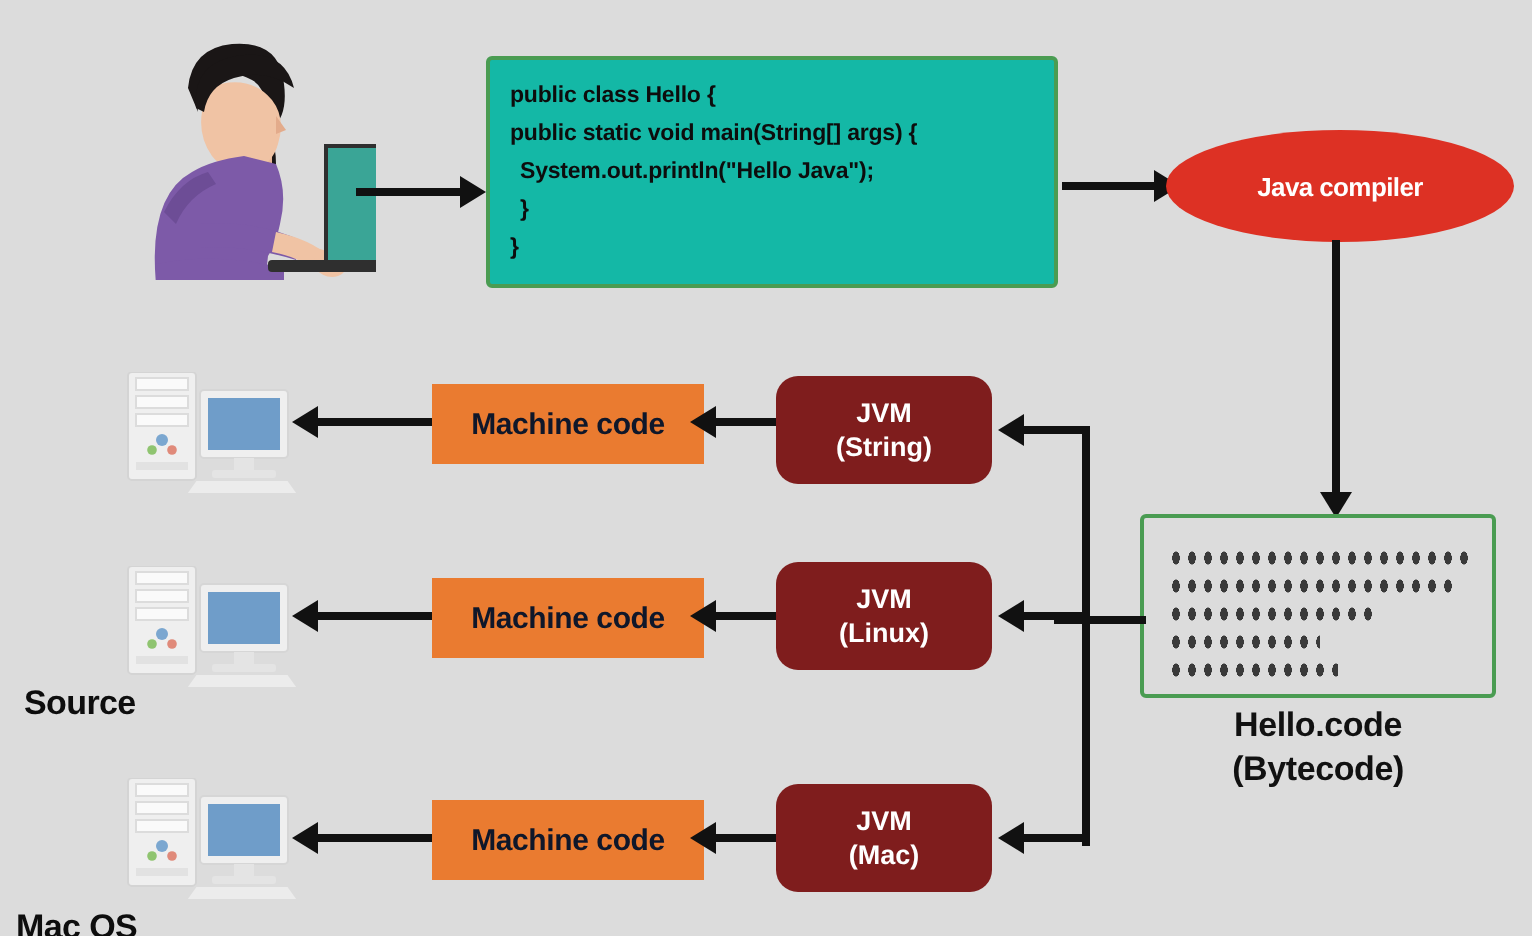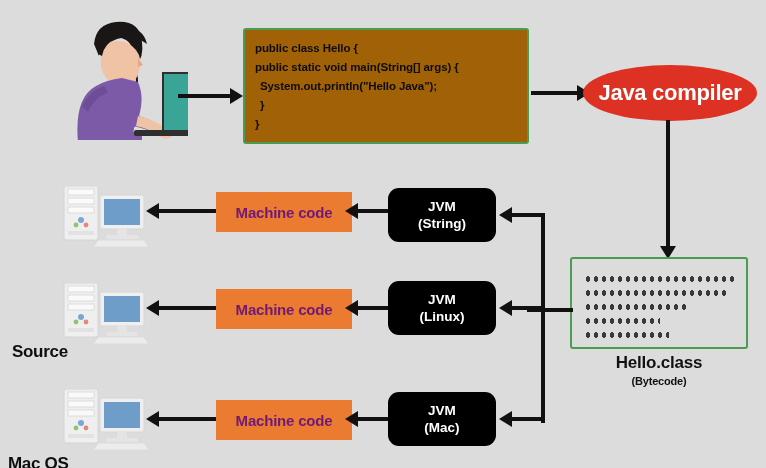--- a/index.html
+++ b/index.html
@@ -15,66 +15,66 @@
 
   
   .caption{
     font-weight:bold;color:#111;text-align:center;
     line-height:1.12;letter-spacing:-0.2px;
   }
 
   
   .code-box{
     left:243px;top:28px;width:286px;height:116px;
-    background:#a16207;border:2.5px solid #4a9c52;border-radius:3px;
+    background:#14b8a6;border:2.5px solid #4a9c52;border-radius:3px;
     box-sizing:border-box;padding:9px 10px 0 10px;
   }
   .code-line{
     font-family:"Liberation Sans", sans-serif;
     font-weight:bold;font-size:11.5px;color:#0d0d0d;
     line-height:19px;white-space:pre;letter-spacing:-0.1px;
   }
   .code-indent{padding-left:5px;}
 
   
   .ellipse{
     left:583px;top:65px;width:174px;height:56px;
     background:#dd3124;border-radius:50%;
     display:flex;align-items:center;justify-content:center;
   }
   .ellipse span{
-    color:#fff;font-weight:bold;font-size:22px;letter-spacing:-0.3px;
+    color:#fff;font-weight:bold;font-size:13px;letter-spacing:-0.3px;
   }
 
   
   .bytecode-box{
     left:570px;top:257px;width:178px;height:92px;
     background:#dcdcdc;border:2.5px solid #4a9c52;border-radius:3px;
     box-sizing:border-box;padding:13px 0 0 12px;
   }
   .dotrow{
     height:14px;
     background-image:radial-gradient(#3a3a3a 32%, transparent 34%);
     background-size:8px 14px;background-repeat:repeat-x;
     background-position:0 center;
   }
 
   
   .jvm{
-    width:108px;height:54px;background:#000000;border-radius:11px;
+    width:108px;height:54px;background:#7f1d1d;border-radius:11px;
     display:flex;flex-direction:column;align-items:center;justify-content:center;
   }
   .jvm span{color:#fff;font-weight:bold;font-size:13.5px;line-height:17px;}
 
   
   .mcode{
     width:136px;height:40px;background:#ea7b30;
     display:flex;align-items:center;justify-content:center;
   }
-  .mcode span{color:#701a75;font-weight:bold;font-size:15px;letter-spacing:-0.2px;}
+  .mcode span{color:#0f172a;font-weight:bold;font-size:15px;letter-spacing:-0.2px;}
 
   
   .hline{background:#111;height:4px;}
   .vline{background:#111;width:4px;}
   .ahead-left{
     width:0;height:0;border-top:8.5px solid transparent;
     border-bottom:8.5px solid transparent;border-right:13px solid #111;
   }
   .ahead-right{
     width:0;height:0;border-top:8.5px solid transparent;
@@ -156,22 +156,22 @@
     <div class="abs ahead-down" style="left:0;top:126px;"></div>
   </div>
 
   <div class="abs bytecode-box">
     <div class="dotrow" style="width:100%;max-width:152px;"></div>
     <div class="dotrow" style="width:93%;max-width:142px;"></div>
     <div class="dotrow" style="width:67%;max-width:102px;"></div>
     <div class="dotrow" style="width:50%;max-width:76px;"></div>
     <div class="dotrow" style="width:56%;max-width:85px;"></div>
   </div>
-  <div class="abs caption" style="left:570px;top:353px;width:178px;font-size:17px;">Hello.class</div>
-  <div class="abs caption" style="left:570px;top:375px;width:178px;font-size:11px;">(Bytecode)</div>
+  <div class="abs caption" style="left:570px;top:353px;width:178px;font-size:17px;">Hello.code</div>
+  <div class="abs caption" style="left:570px;top:375px;width:178px;font-size:17px;">(Bytecode)</div>
 
   <div class="abs hline" style="left:527px;top:308px;width:46px;"></div>
 
   <div class="abs vline" style="left:541px;top:215px;height:208px;"></div>
 
   <div class="abs" style="left:499px;top:207px;width:46px;height:17px;">
     <div class="abs hline" style="left:8px;top:6px;width:38px;"></div>
     <div class="abs ahead-left" style="left:0;top:0;"></div>
   </div>
 

